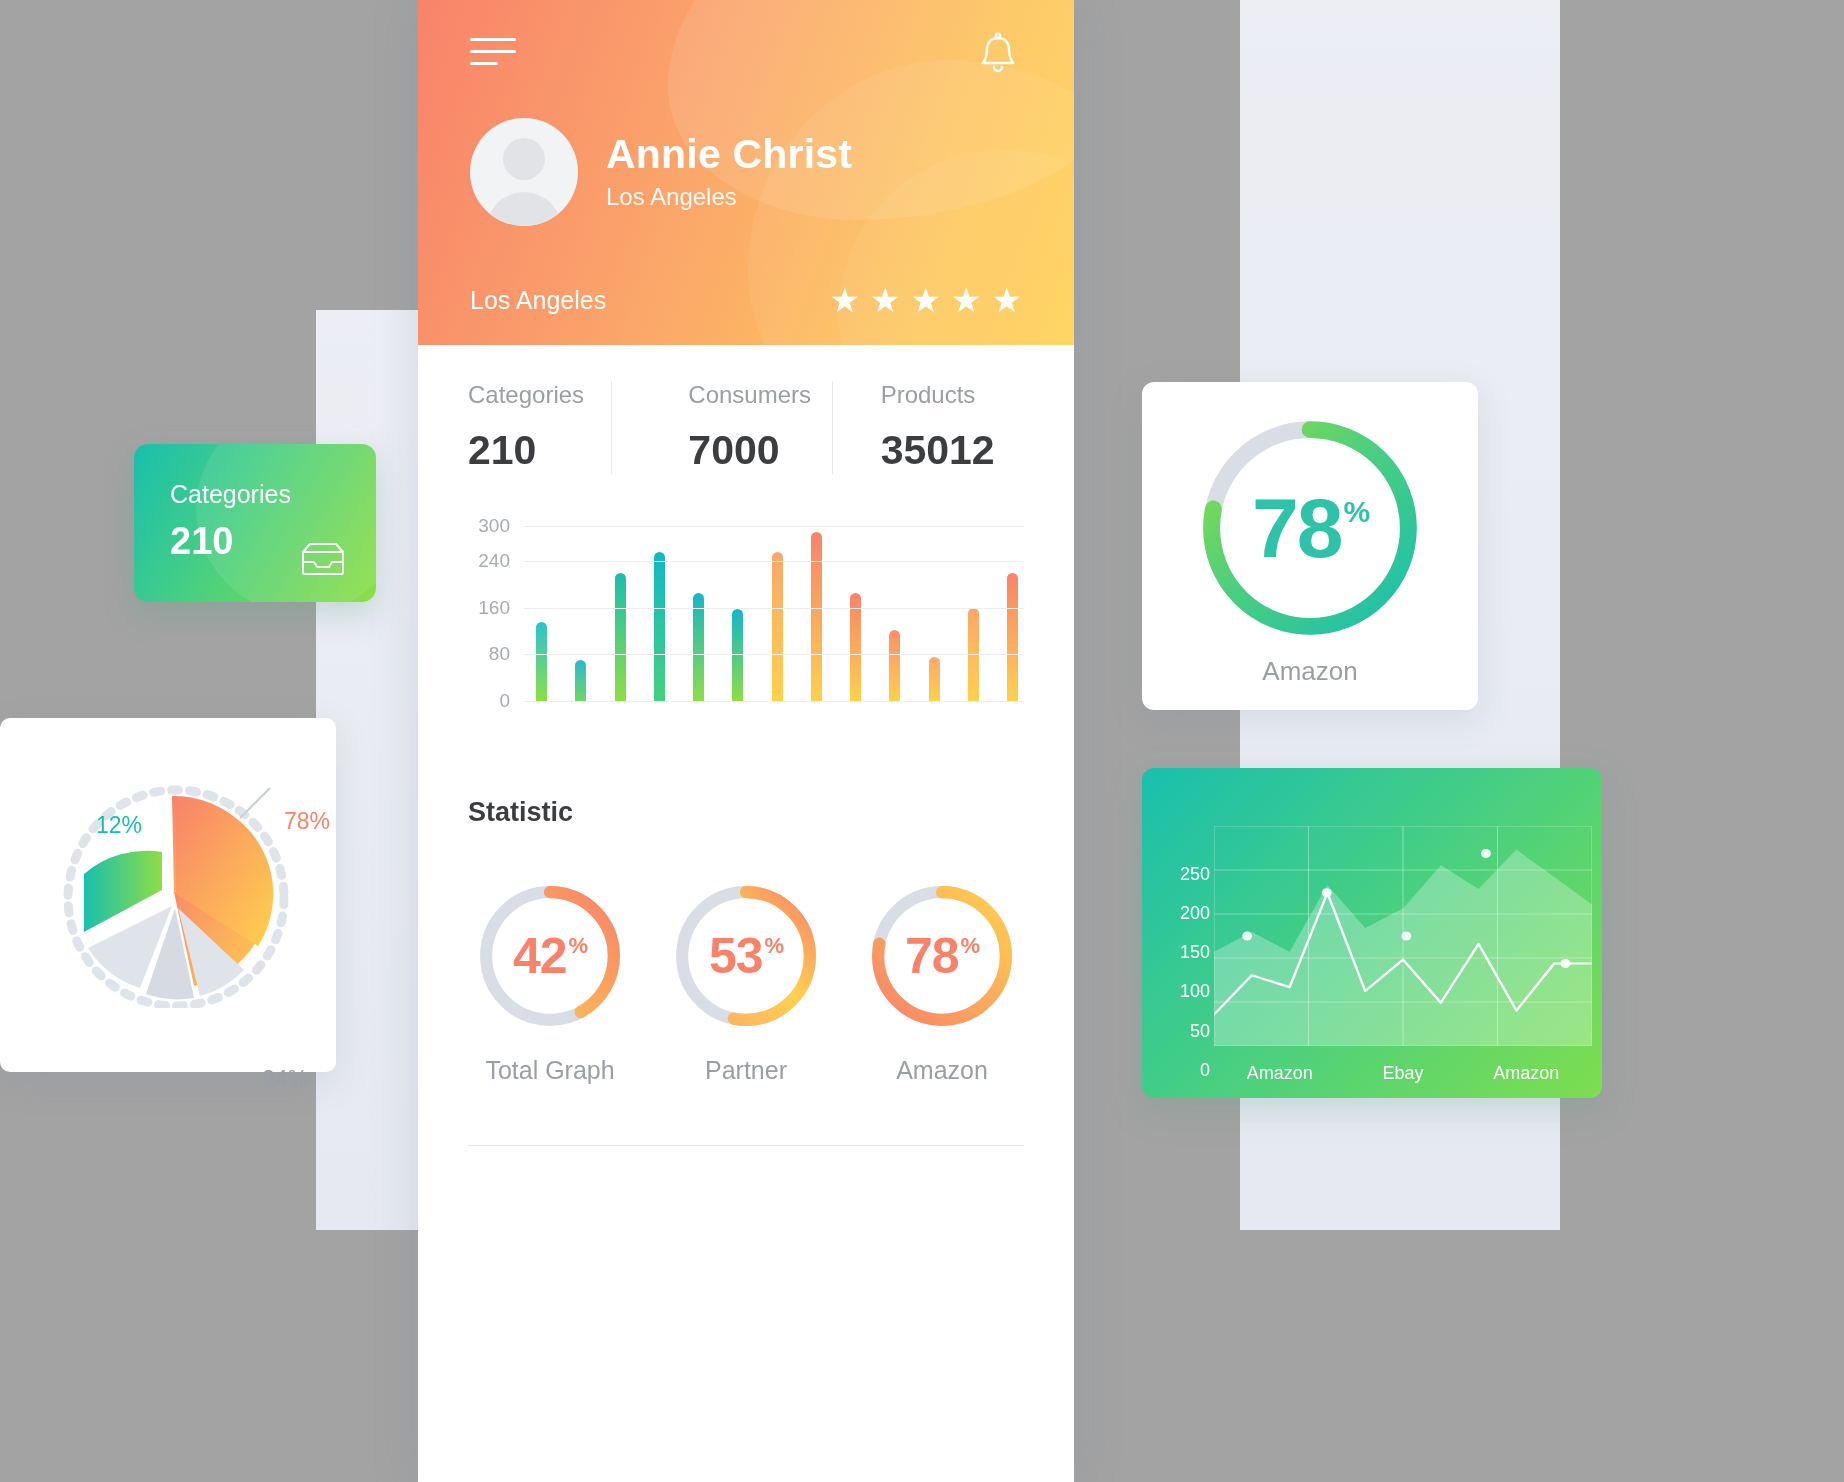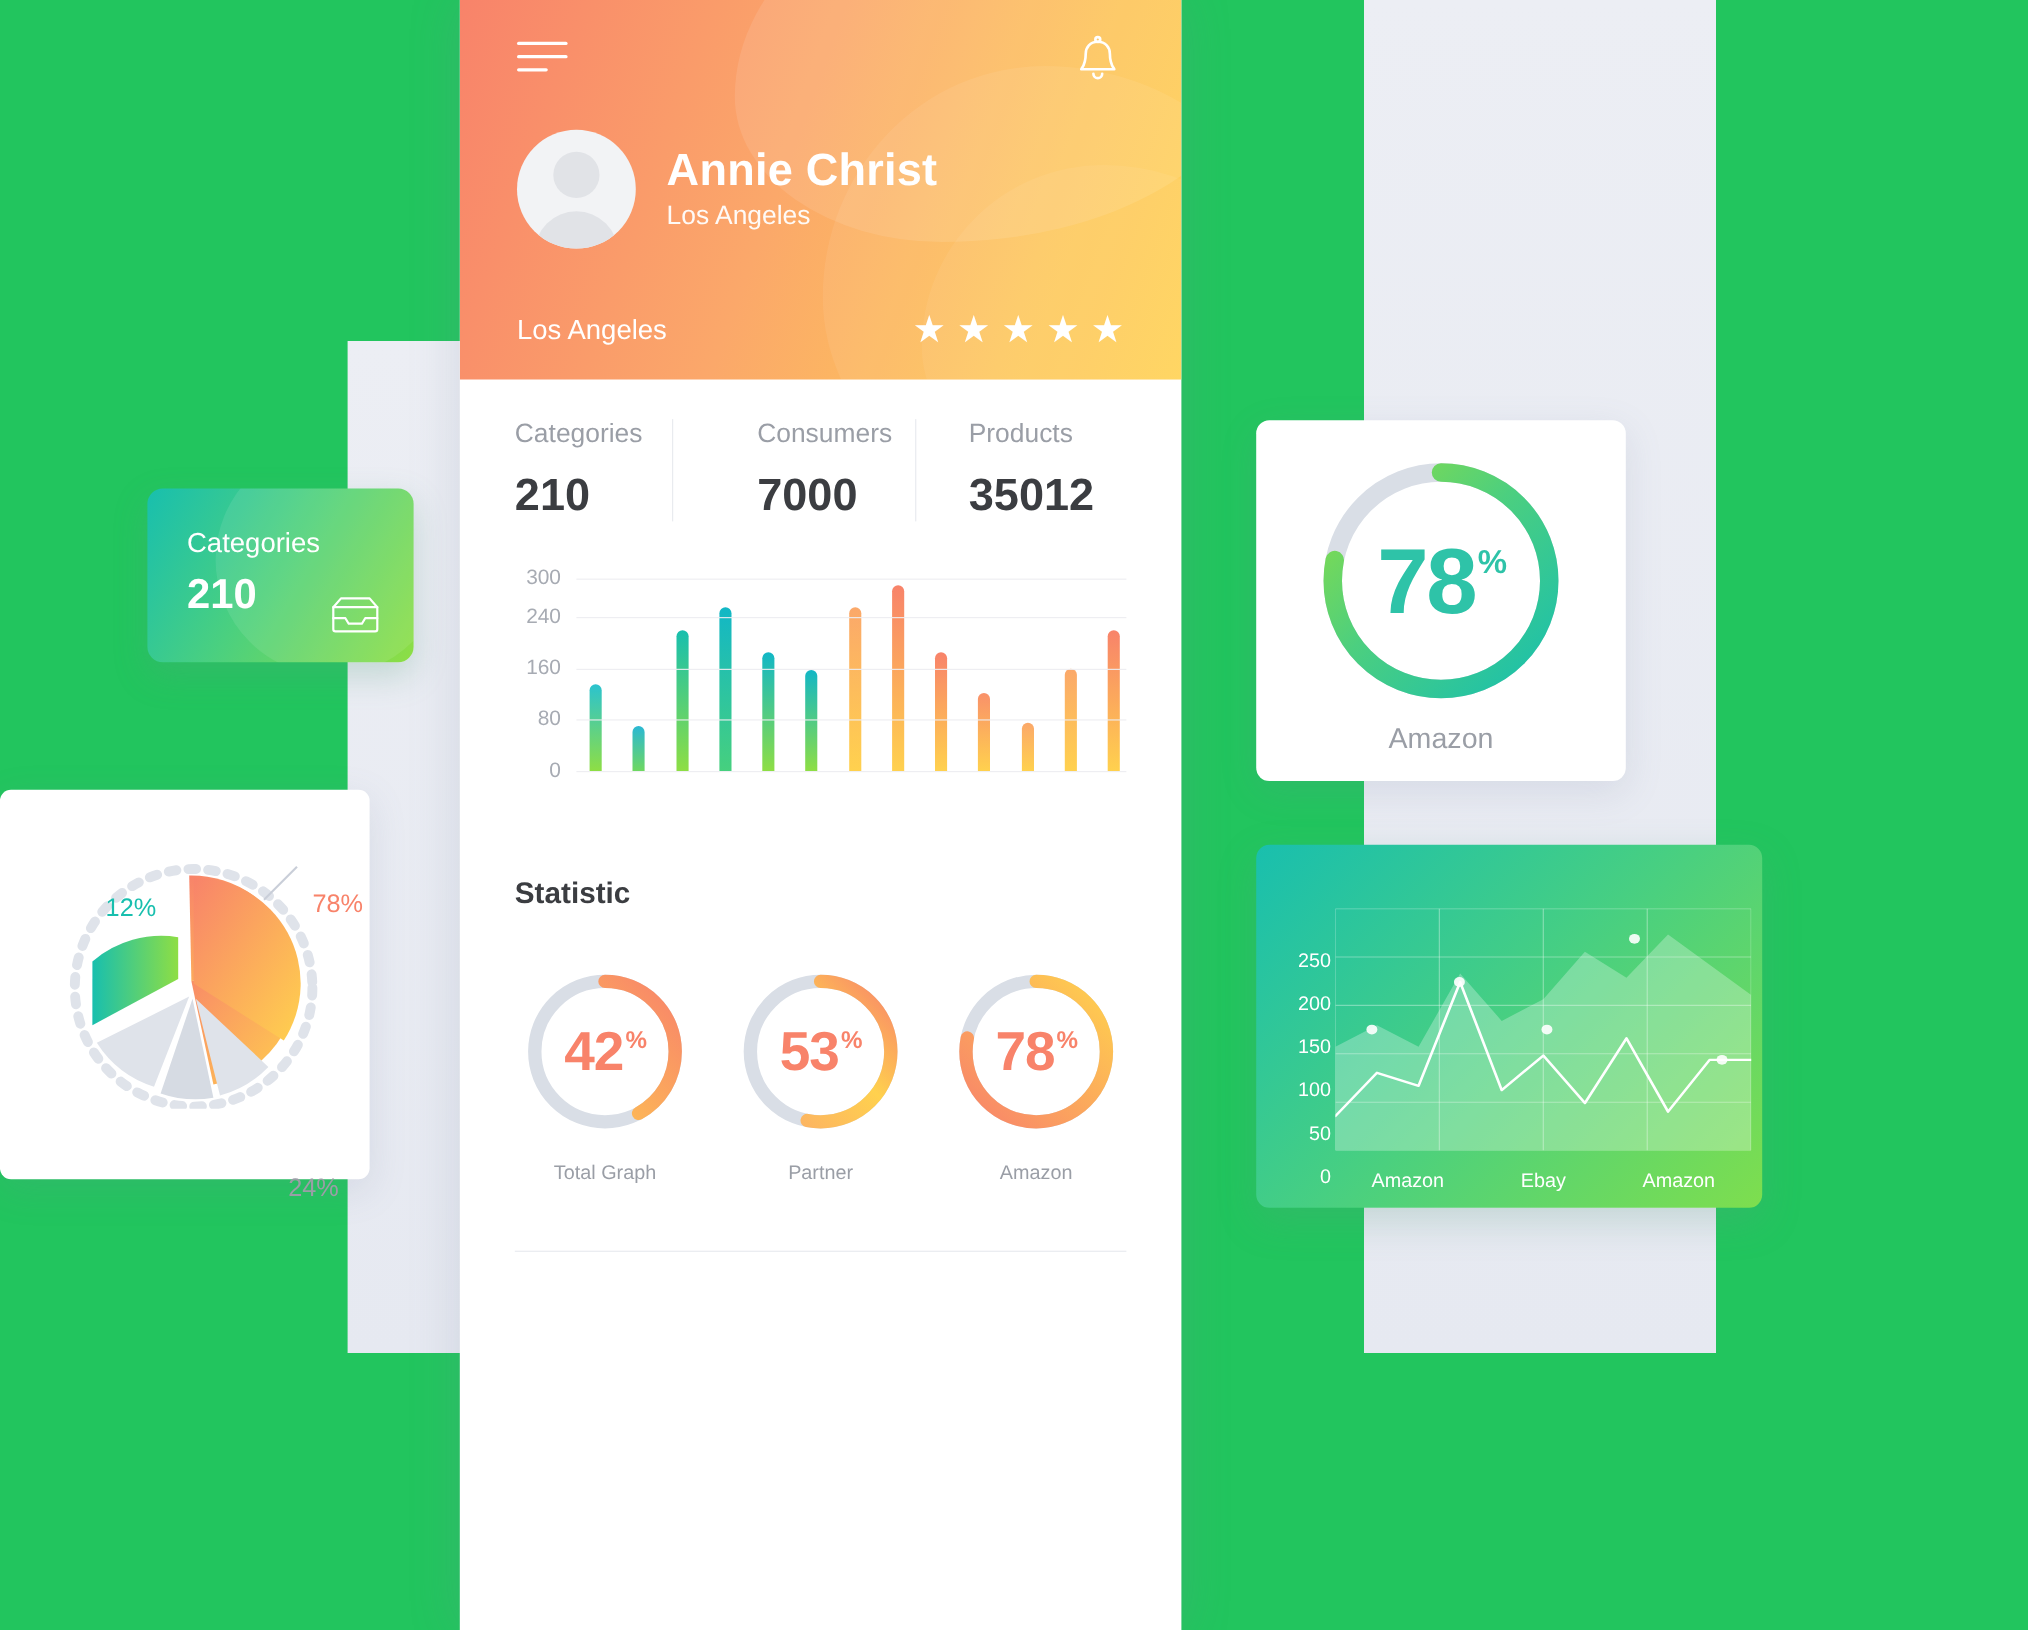--- a/index.html
+++ b/index.html
@@ -2,21 +2,21 @@
 <html><head>
 <meta charset="utf-8">
 <style>
   * { box-sizing: border-box; margin: 0; padding: 0; }
   html, body {
     width: 1844px; height: 1482px;
     font-family: "Liberation Sans", sans-serif;
     background: #ffffff;
     overflow: hidden;
   }
-  #stage { position: relative; width: 1844px; height: 1482px; background:#22c55e; }
+  #stage { position: relative; width: 1844px; height: 1482px; background:#a3a3a3; }
 
   
   .plate { position:absolute; background: linear-gradient(180deg,#eceef4 0%, #e6e9f1 100%); }
   .plate.p1 { left:316px;  top:310px;  width:260px;  height:920px; }
   .plate.p2 { left:1240px; top:0px;    width:320px;  height:1230px; }
 
   
   .card {
     position:absolute; background:#fff; border-radius:14px;
     box-shadow: 0 10px 34px rgba(120,130,160,.16);
@@ -87,21 +87,21 @@
   
   #stat-title { margin:76px 0 0 50px; font-size:27px; font-weight:700; color:#3b3d41; }
   #gauges { display:flex; justify-content:space-between; padding:52px 48px 0 48px; }
   .gauge { width:168px; text-align:center; }
   .gauge .ring { position:relative; width:152px; height:152px; margin:0 auto; }
   .gauge .num {
     position:absolute; inset:0; display:flex; align-items:center; justify-content:center;
     color:#f8836a; font-size:50px; font-weight:700; letter-spacing:-1px;
   }
   .gauge .num sup { font-size:22px; font-weight:700; margin-left:2px; top:-.45em; position:relative; }
-  .gauge .cap { margin-top:24px; color:#9a9ea6; font-size:18px; }
+  .gauge .cap { margin-top:24px; color:#9a9ea6; font-size:25px; }
 
   
   #divider { margin:60px 50px 0 50px; height:1px; background:#e7e9ee; }
   #consumers { display:flex; align-items:center; padding:40px 50px 0 50px; }
   #consumers .ic {
     width:68px; height:68px; border-radius:50%; background:#e8edf3;
     display:flex; align-items:center; justify-content:center; flex:none;
   }
   #consumers .tx { margin-left:26px; }
   #consumers .t1 { font-size:27px; font-weight:700; color:#3b3d41; }

